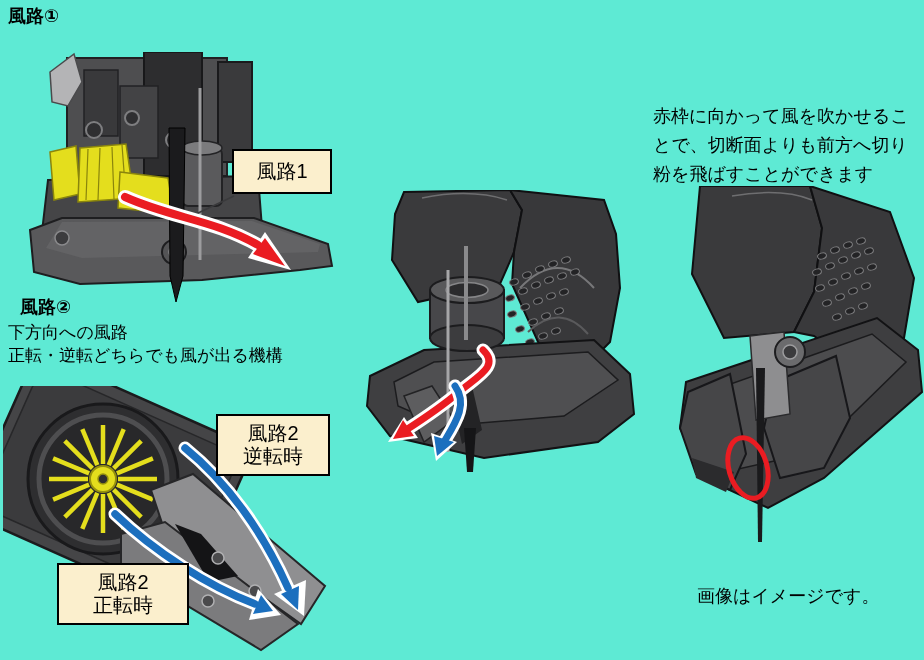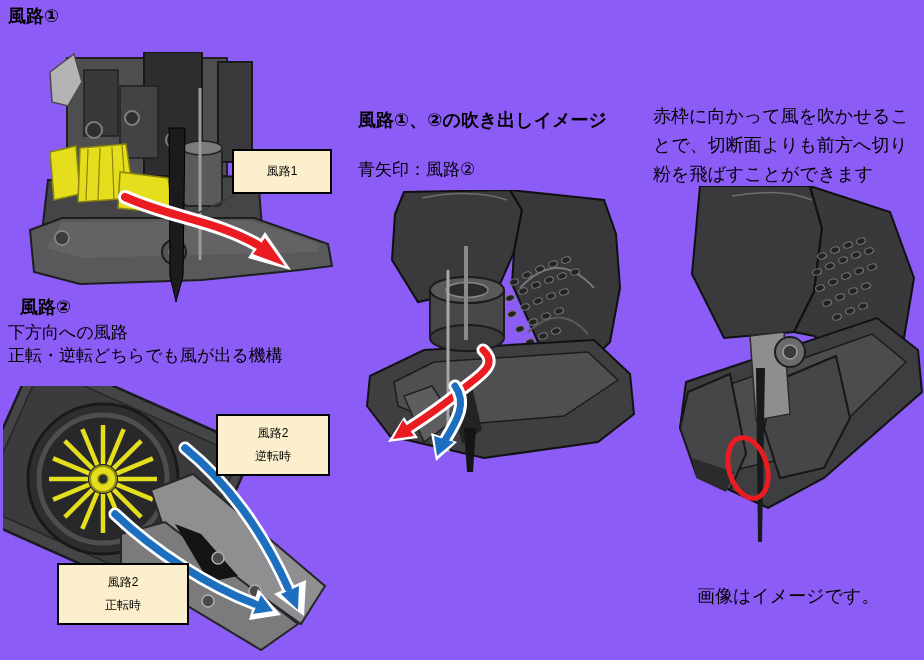--- a/index.html
+++ b/index.html
@@ -1,43 +1,41 @@
 <!DOCTYPE html>
 <html><head>
 <meta charset="utf-8">
 <style>
   html,body{margin:0;padding:0;background:#ffffff;}
   .canvas{
-    position:relative;width:924px;height:660px;background:#8b5cf6;overflow:hidden;
+    position:relative;width:924px;height:660px;background:#5eead4;overflow:hidden;
     font-family:"Liberation Sans","DejaVu Sans",sans-serif;color:#000;
   }
   .abs{position:absolute;}
   .h{font-size:18px;font-weight:bold;line-height:22px;white-space:nowrap;}
   .t{font-size:17px;line-height:23px;white-space:nowrap;}
   .note{font-size:18px;line-height:29px;white-space:normal;}
   .labelbox{
     position:absolute;background:#fbefcd;border:2.5px solid #000;
     display:flex;flex-direction:column;align-items:center;justify-content:center;
-    font-size:12px;line-height:23px;text-align:center;z-index:5;
+    font-size:20px;line-height:23px;text-align:center;z-index:5;
   }
   .illus{position:absolute;z-index:1;}
 </style>
 </head>
 <body>
 
 <div class="canvas">
 
   <div class="abs h" style="left:8px;top:5px">風路①</div>
 
   <div class="abs h" style="left:20px;top:296px">風路②</div>
   <div class="abs t" style="left:8px;top:321px">下方向への風路</div>
   <div class="abs t" style="left:8px;top:344px">正転・逆転どちらでも風が出る機構</div>
 
-  <div class="abs h" style="left:358px;top:109px">風路①、②の吹き出しイメージ</div>
-  <div class="abs t" style="left:358px;top:158px">青矢印：風路②</div>
 
   <div class="abs" style="left:697px;top:584px;font-size:18px">画像はイメージです。</div>
 
   <div class="abs note" style="left:653px;top:102px;width:272px">赤枠に向かって風を吹かせることで、切断面よりも前方へ切り粉を飛ばすことができます</div>
 
   <svg class="illus" style="left:22px;top:52px" width="315" height="285" viewBox="0 0 315 285">
     <g>
       <rect x="45" y="6" width="160" height="118" fill="#4e4e50" stroke="#202022" stroke-width="2"></rect>
       <rect x="122" y="0" width="58" height="124" fill="#2d2d2f" stroke="#18181a" stroke-width="2"></rect>
       <rect x="62" y="18" width="34" height="66" fill="#39393b" stroke="#222224" stroke-width="1.5"></rect>

